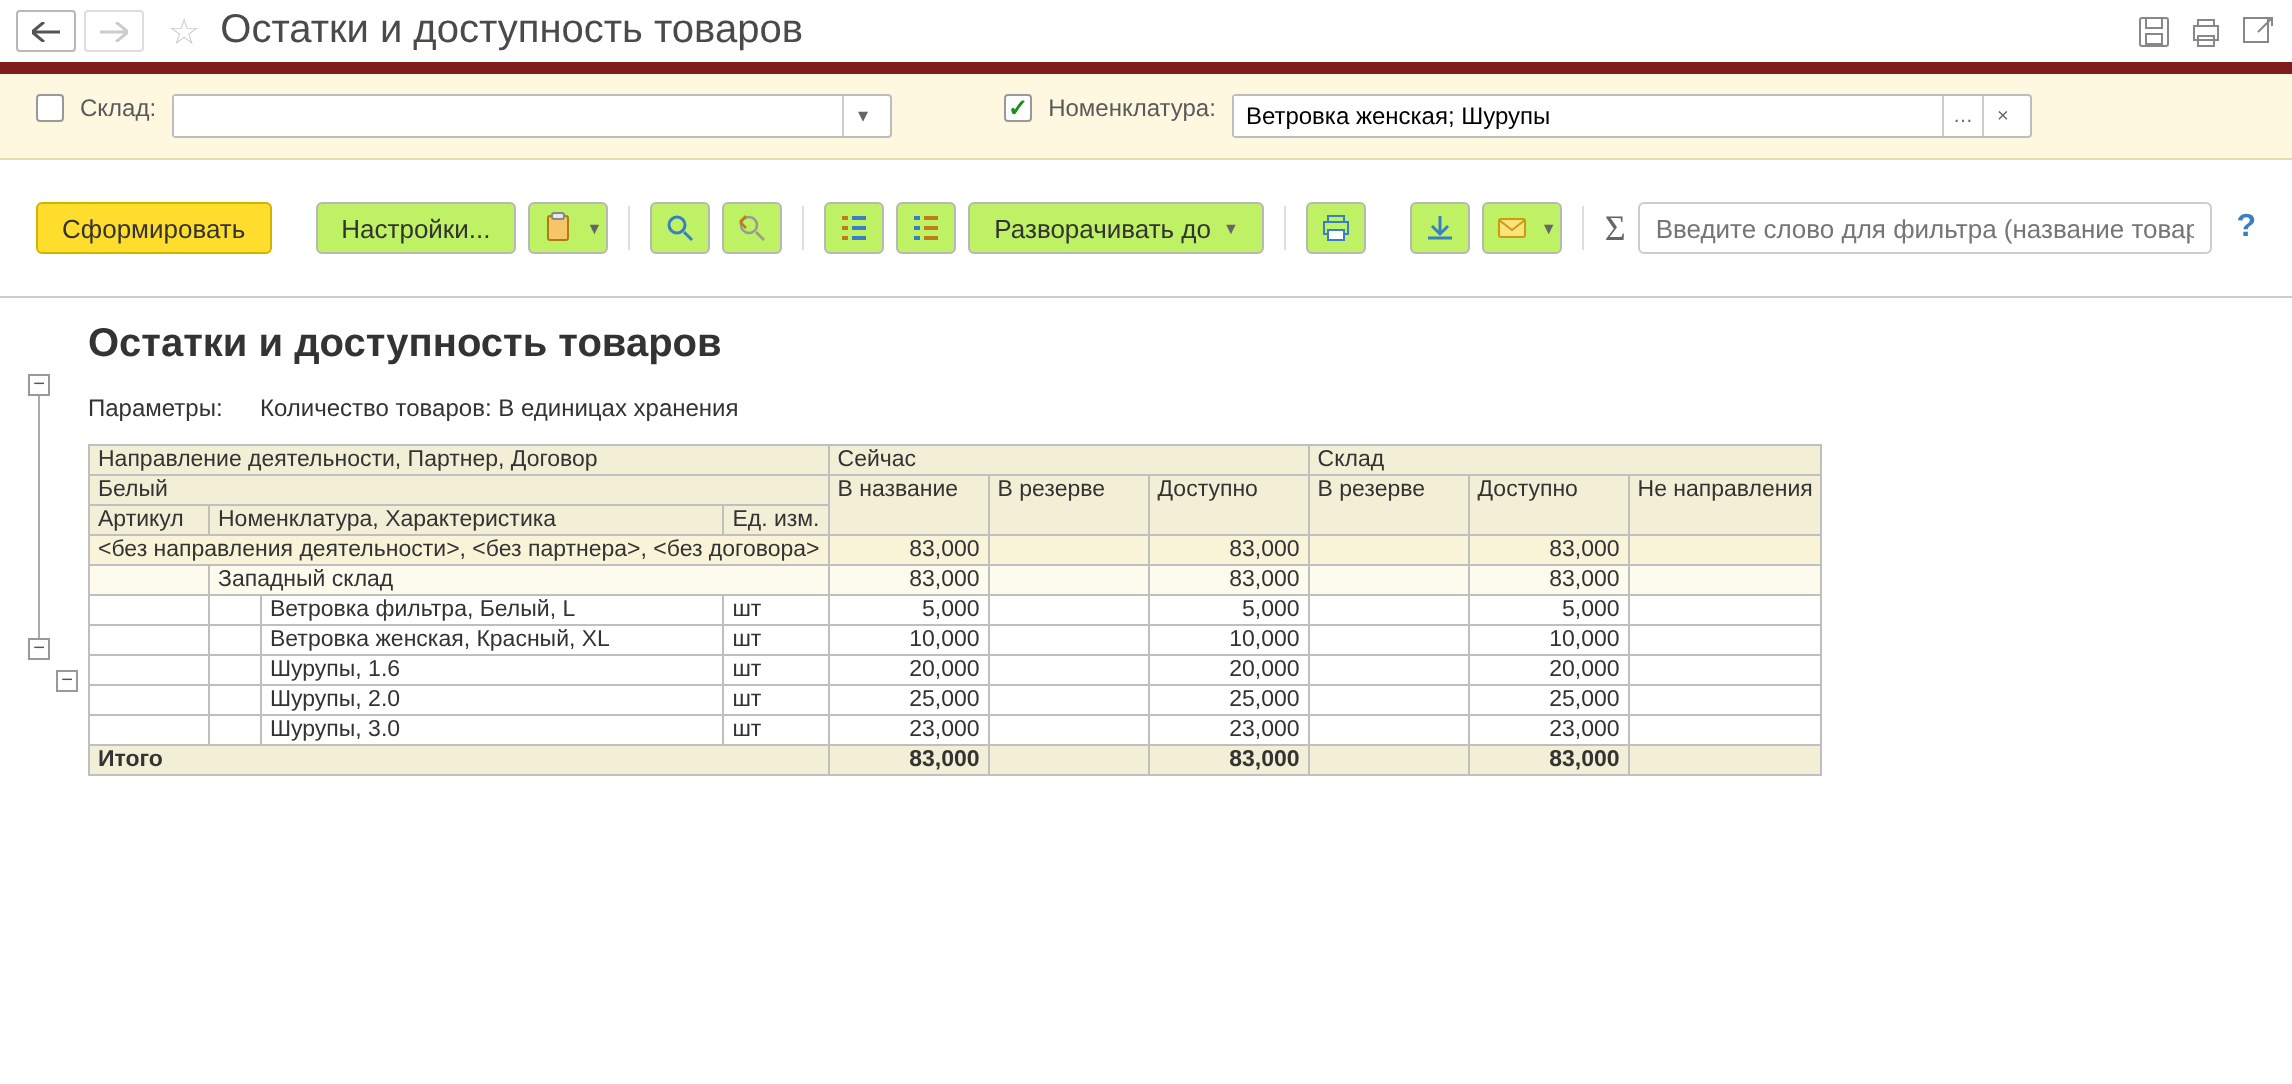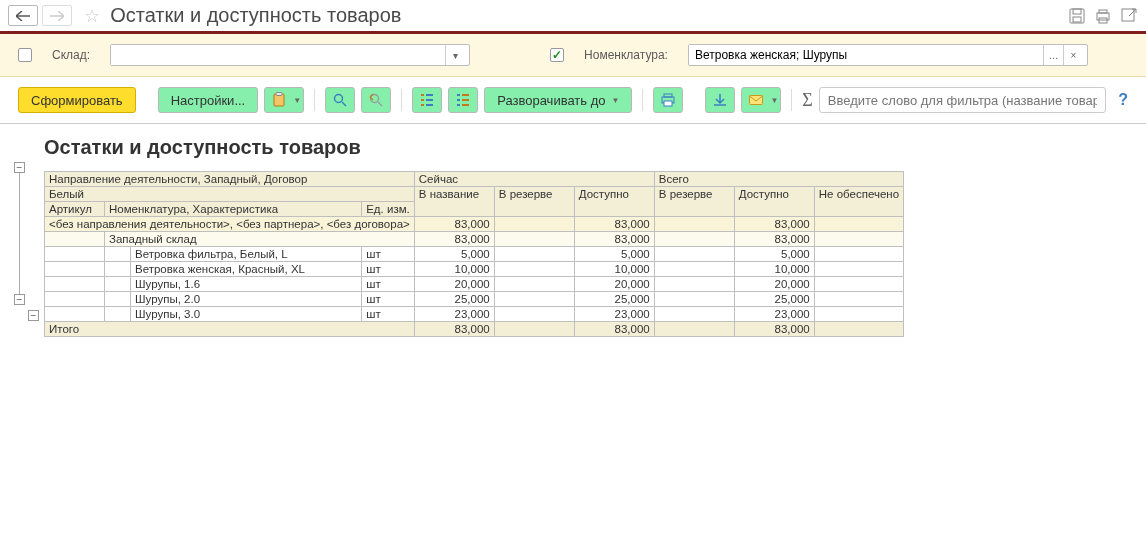--- a/index.html
+++ b/index.html
@@ -9,31 +9,31 @@
   
   .titlebar { display:flex; align-items:center; padding:4px 8px; gap:4px;}
   .nav-btn { width:30px; height:21px; border:1px solid #b8b8b8; background:#fff; display:inline-flex; align-items:center; justify-content:center; cursor:pointer; border-radius:2px;}
   .nav-btn.disabled { color:#bbb; border-color:#ddd;}
   .star-icon { color:#ccc; font-size:18px; margin:0 4px 0 8px;}
   .page-title { font-size:20px; color:#4a4a4a; font-weight:normal; margin-left:2px;}
   .titlebar-right { margin-left:auto; display:flex; gap:8px;}
   .tb-icon { width:18px; height:18px; color:#888; cursor:pointer;}
 
   
-  .filterbar { background:#fef8e1; border-top:3px solid #7f1d1d; border-bottom:1px solid #e8dca7; padding:10px 18px; display:flex; align-items:center; gap:20px;}
+  .filterbar { background:#fef8e1; border-top:6px solid #7f1d1d; border-bottom:1px solid #e8dca7; padding:10px 18px; display:flex; gap:8px;}
   .chk { width:14px; height:14px; border:1px solid #999; background:#fff; display:inline-flex; align-items:center; justify-content:center; border-radius:2px;}
   .chk.checked::after { content:"✓"; color:#1a8f1a; font-size:12px; font-weight:bold; line-height:1;}
   .label { color:#5a5a5a;}
   .combo { display:inline-flex; height:22px; border:1px solid #bdbdbd; background:#fff; border-radius:2px;}
   .combo-input { border:none; padding:1px 6px; outline:none; min-width:10px; font-size:12px;}
   .combo-btn { width:20px; border-left:1px solid #ccc; display:flex; align-items:center; justify-content:center; background:#fff; cursor:pointer; font-size:10px; color:#666;}
 
   
-  .toolbar { background:#fff; padding:10px 18px; display:flex; align-items:center; gap:6px; border-bottom:1px solid #ccc;}
-  .btn { height:26px; padding:0 12px; border:1px solid #b8b8b8; background:#86efac; border-radius:3px; display:inline-flex; align-items:center; gap:4px; cursor:pointer; font-size:13px; color:#333;}
+  .toolbar { background:#fff; padding:21px 18px; display:flex; align-items:center; gap:6px; border-bottom:1px solid #ccc;}
+  .btn { height:26px; padding:0 12px; border:1px solid #b8b8b8; background:#bef264; border-radius:3px; display:inline-flex; align-items:center; gap:4px; cursor:pointer; font-size:13px; color:#333;}
   .btn.primary { background:#ffdd2d; border-color:#d4b200; color:#333; font-weight:normal;}
   .btn.icon-only { padding:0; width:30px; justify-content:center;}
   .btn.icon-dd { padding:0 2px 0 6px; }
   .btn .dd { font-size:8px; color:#666; margin-left:2px;}
   .sep { width:1px; height:22px; background:#ddd; margin:0 4px;}
   .sigma { font-family:"Times New Roman", serif; font-size:18px; color:#666;}
   .filter-input { flex:1; height:26px; border:1px solid #ccc; border-radius:3px; padding:0 8px; font-size:13px; color:#999; outline:none;}
   .help-q { color:#3a7fc4; font-size:16px; margin-left:6px; cursor:pointer; font-weight:bold;}
 
   
@@ -47,21 +47,21 @@
   .params-row { display:flex; gap:8px; line-height:16px;}
   .params-row .k { width:78px; }
 
   table.rep { border-collapse:collapse; }
   table.rep th, table.rep td { border:1px solid #bfbfbf; padding:1px 4px; background:#fff; font-size:11.5px; white-space:nowrap;}
   table.rep th { text-align:left; font-weight:normal;}
   .hdr-sand { background:#f3efd6 !important; }
   .hdr-top  { background:#f3efd6 !important; vertical-align:top;}
   .grp1 td { background:#f9f3d8 !important;}
   .grp2 td { background:#fdfbed !important;}
-  .total td { background:#f3efd6 !important; font-weight:normal;}
+  .total td { background:#f3efd6 !important; font-weight:bold;}
   .num { text-align:right; }
   .idcol { width:26px; }
   .nomcol { width:240px;}
   .artcol { width:60px;}
   .uomcol { width:38px;}
   .valcol { width:80px;}
   .valcol-w { width:84px;}
   .dimmed-block { position:relative; }
   .overlay-right { position:absolute; top:0; right:0; width:190px; bottom:0; background:rgba(255,255,255,0.45); pointer-events:none;}
 
@@ -197,39 +197,43 @@
 <div class="report-wrap">
   <div class="gutter">
     <div class="toggle" style="top:38px; left:14px;">−</div>
     <div class="outline" style="top:49px; left:19px; height:130px;"></div>
     <div class="toggle" style="top:170px; left:14px;">−</div>
     <div class="toggle" style="top:186px; left:28px;">−</div>
   </div>
   <div class="report dimmed-block">
     <div class="rep-title">Остатки и доступность товаров</div>
     <div class="params">
+      <div class="params-row">
+        <span class="k">Параметры:</span>
+        <span>Количество товаров: В единицах хранения</span>
+      </div>
     </div>
 
     <table class="rep">
 
       <tbody>
           <tr>
-        <th colspan="4" class="hdr-sand">Направление деятельности, Западный, Договор</th>
+        <th colspan="4" class="hdr-sand">Направление деятельности, Партнер, Договор</th>
         <th colspan="3" class="hdr-sand">Сейчас</th>
-        <th colspan="3" class="hdr-sand">Всего</th>
+        <th colspan="3" class="hdr-sand">Склад</th>
       </tr>
 
       <tr>
         <th colspan="4" class="hdr-sand">Белый</th>
         <th rowspan="2" class="hdr-top valcol">В название</th>
         <th rowspan="2" class="hdr-top valcol">В резерве</th>
         <th rowspan="2" class="hdr-top valcol">Доступно</th>
         <th rowspan="2" class="hdr-top valcol">В резерве</th>
         <th rowspan="2" class="hdr-top valcol">Доступно</th>
-        <th rowspan="2" class="hdr-top valcol-w">Не обеспечено</th>
+        <th rowspan="2" class="hdr-top valcol-w">Не направления</th>
       </tr>
 
       <tr>
         <th class="hdr-sand artcol">Артикул</th>
         <th colspan="2" class="hdr-sand nomcol">Номенклатура, Характеристика</th>
         <th class="hdr-sand uomcol">Ед. изм.</th>
       </tr>
 
       <tr class="grp1">
         <td colspan="4">&lt;без направления деятельности&gt;, &lt;без партнера&gt;, &lt;без договора&gt;</td>

